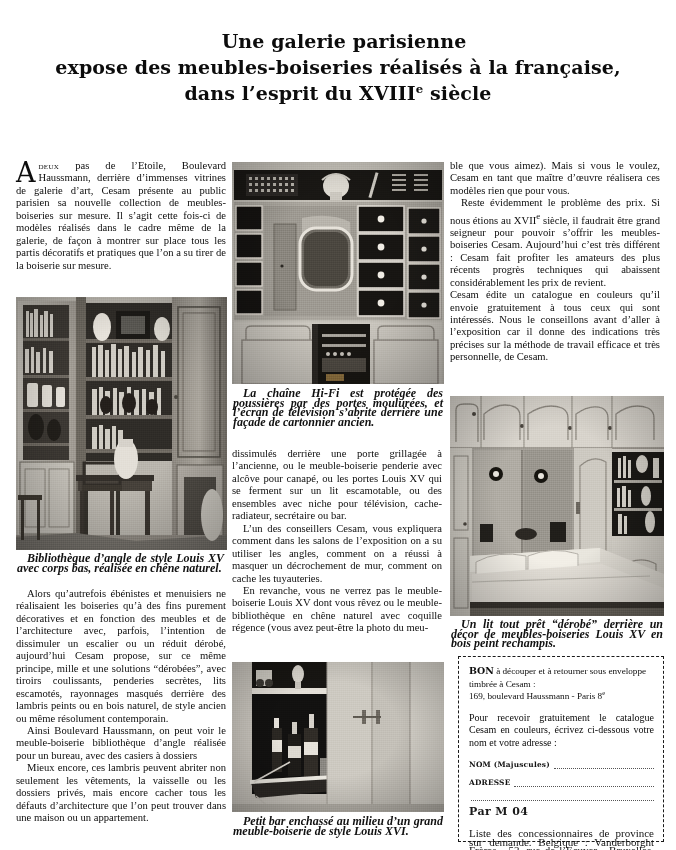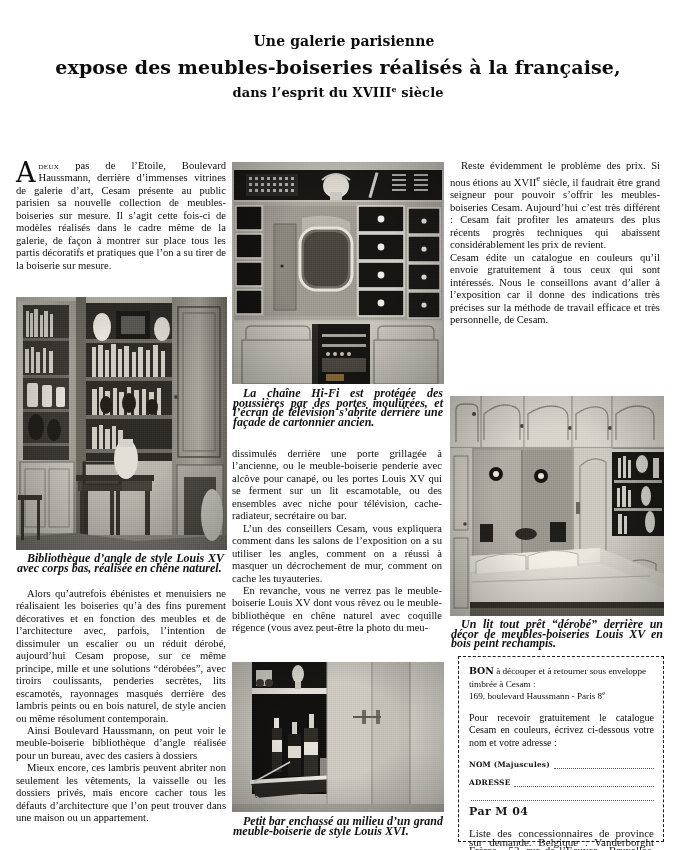--- a/index.html
+++ b/index.html
@@ -17,23 +17,23 @@
   .headline{
     position:absolute;left:0;top:28px;width:676px;
     text-align:center;
     font-family:"DejaVu Serif", serif;
     font-weight:700;
     font-size:19.5px;
     line-height:26px;
     letter-spacing:.1px;
     color:#0c0c0c;
   }
-  .headline .l1{font-size:14px;padding-left:12px;}
+  .headline .l1{font-size:19px;padding-left:12px;}
   .headline .l2{font-size:19px;}
-  .headline .l3{font-size:13px;}
+  .headline .l3{font-size:19px;}
   .headline sup{font-size:.62em;vertical-align:super;line-height:0;}
 
   
   .col{position:absolute;top:160px;width:210px;}
   .col1{left:16px;}
   .col2{left:232px;}
   .col3{left:450px;}
 
   p.body{
     margin:0 0 0 0;
@@ -486,20 +486,21 @@
         <rect x="121" y="54" width="28" height="2" fill="#5e5951"></rect>
         <rect x="0" y="142" width="212" height="8" fill="#b3afa7"></rect>
       </svg>
       <div class="grain"></div>
       <div class="vig"></div>
     </div>
   </div>
   <div class="cap" style="left:233px;top:817px;width:210px;">Petit bar enchassé au milieu d’un grand meuble-boiserie de style Louis XVI.</div>
 
   <div class="col col3">
+    <p class="body noind">ble que vous aimez). Mais si vous le voulez, Cesam en tant que maître d’œuvre réalisera ces modèles rien que pour vous.</p>
     <p class="body"><span>Reste évidemment le problème des prix. Si nous étions au XVII</span><sup>e</sup><span> siècle, il faudrait être grand seigneur pour pouvoir s’offrir les meubles-boiseries Cesam. Aujourd’hui c’est très différent : Cesam fait profiter les amateurs des plus récents progrès techniques qui abaissent considérablement les prix de revient.</span></p>
     <p class="body noind">Cesam édite un catalogue en couleurs qu’il envoie gratuitement à tous ceux qui sont intéressés. Nous le conseillons avant d’aller à l’exposition car il donne des indications très précises sur la méthode de travail efficace et très personnelle, de Cesam.</p>
   </div>
 
   <div class="photo" style="left:450px;top:396px;width:214px;height:220px;">
     <div class="ph-inner">
       <svg viewBox="0 0 214 220" width="214" height="220" preserveAspectRatio="none">
         <rect x="0" y="0" width="214" height="220" fill="#d3cfc7"></rect>
 
         <rect x="0" y="0" width="214" height="52" fill="#d8d4cc"></rect>

